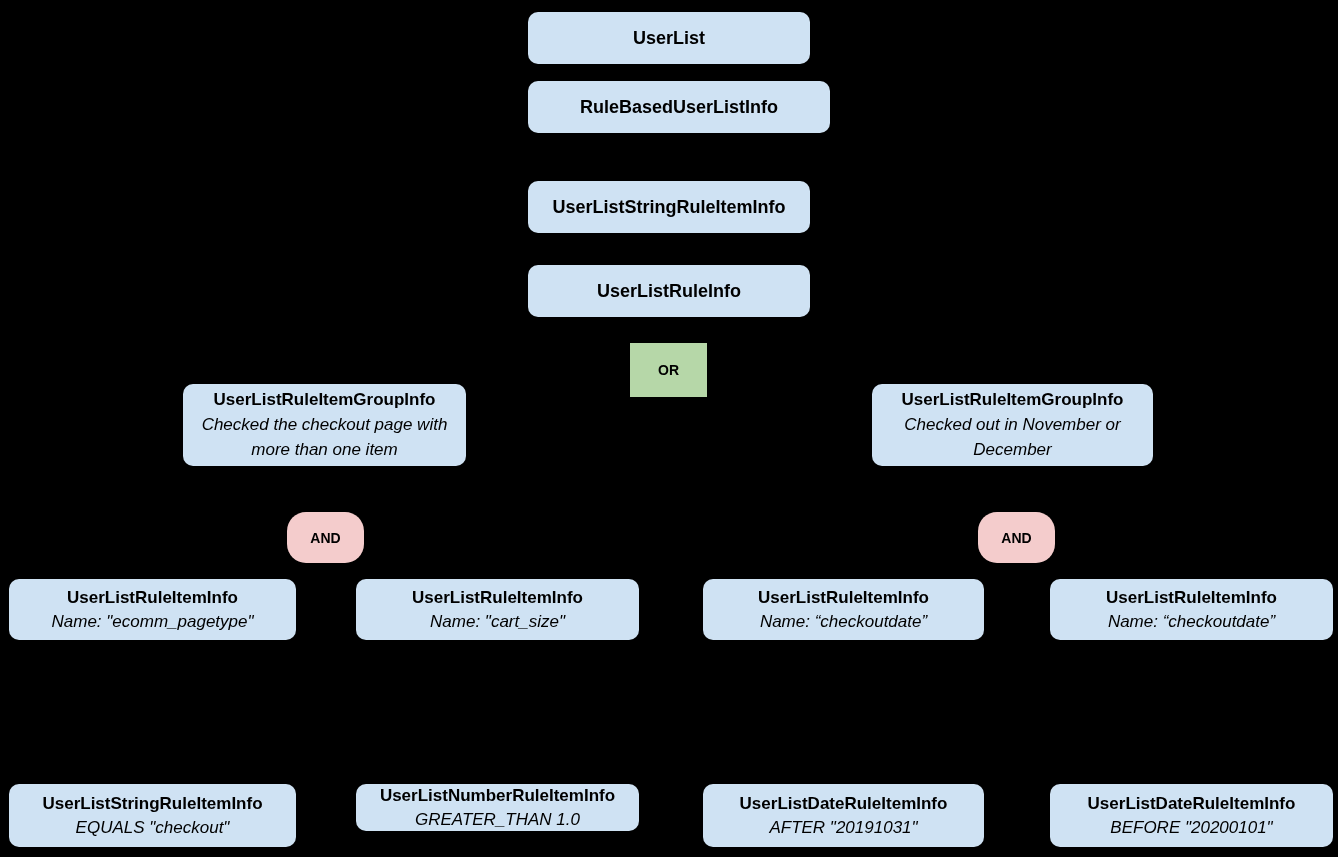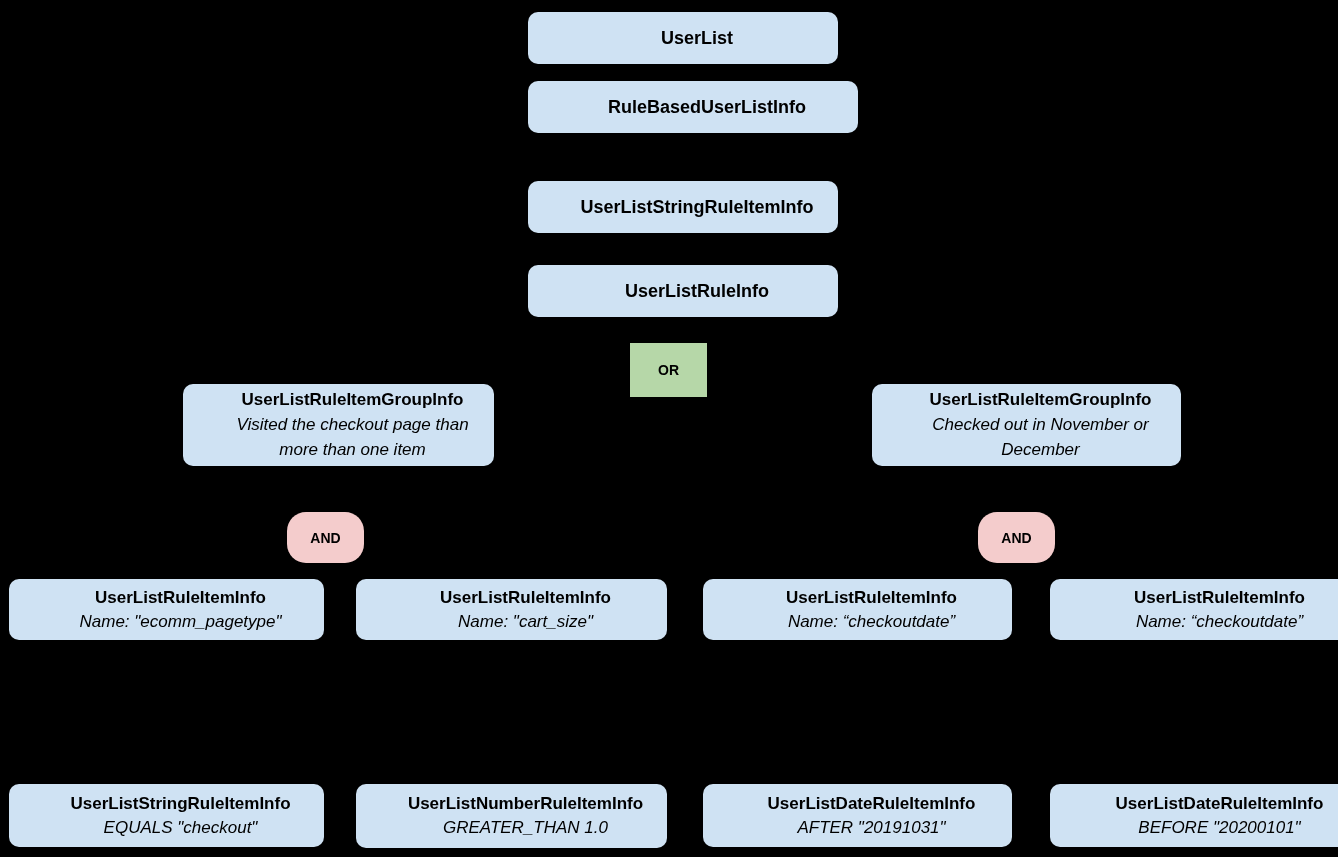--- a/index.html
+++ b/index.html
@@ -14,21 +14,20 @@
   .node {
     position: absolute;
     background: #cfe2f3;
     border-radius: 10px;
     display: flex;
     flex-direction: column;
     align-items: center;
     justify-content: center;
     text-align: center;
     color: #000;
-    padding-left: 28px;
   }
   .node .title {
     font-weight: bold;
     font-size: 17px;
     line-height: 24px;
     white-space: nowrap;
   }
   .chain .title { font-size: 18px; }
   .node .subtitle {
     font-style: italic;
@@ -65,21 +64,21 @@
   #or0    { left: 630px; top: 343px; width: 77px;  height: 54px; }
   #group0 { left: 183px; top: 384px; width: 283px; height: 82px; }
   #group1 { left: 872px; top: 384px; width: 281px; height: 82px; }
   #and0   { left: 287px; top: 512px; width: 77px;  height: 51px; }
   #and1   { left: 978px; top: 512px; width: 77px;  height: 51px; }
   #item0  { left: 9px;    top: 579px; width: 287px; height: 61px; }
   #item1  { left: 356px;  top: 579px; width: 283px; height: 61px; }
   #item2  { left: 703px;  top: 579px; width: 281px; height: 61px; }
   #item3  { left: 1050px; top: 579px; width: 283px; height: 61px; }
   #leaf0  { left: 9px;    top: 784px; width: 287px; height: 63px; }
-  #leaf1  { left: 356px;  top: 784px; width: 283px; height: 64px; }
+  #leaf1  { left: 356px;  top: 784px; width: 283px; height: 47px; }
   #leaf2  { left: 703px;  top: 784px; width: 281px; height: 63px; }
   #leaf3  { left: 1050px; top: 784px; width: 283px; height: 63px; }
   #ah0 { left: 325px; top: 377px; }
   #ah1 { left: 987px; top: 377px; }
 </style>
 </head>
 <body>
 
 <div class="canvas">
 
@@ -98,21 +97,21 @@
 
   <div id="or0" class="op op-or">
     <span>OR</span>
   </div>
 
   <div id="ah0" class="arrowhead left-tilt"></div>
   <div id="ah1" class="arrowhead right-tilt"></div>
 
   <div id="group0" class="node group">
     <span class="title">UserListRuleItemGroupInfo</span>
-    <span class="subtitle">Visited the checkout page than more than one item</span>
+    <span class="subtitle">Checked the checkout page with more than one item</span>
   </div>
   <div id="group1" class="node group">
     <span class="title">UserListRuleItemGroupInfo</span>
     <span class="subtitle">Checked out in November or December</span>
   </div>
 
   <div id="and0" class="op op-and">
     <span>AND</span>
   </div>
   <div id="and1" class="op op-and">

